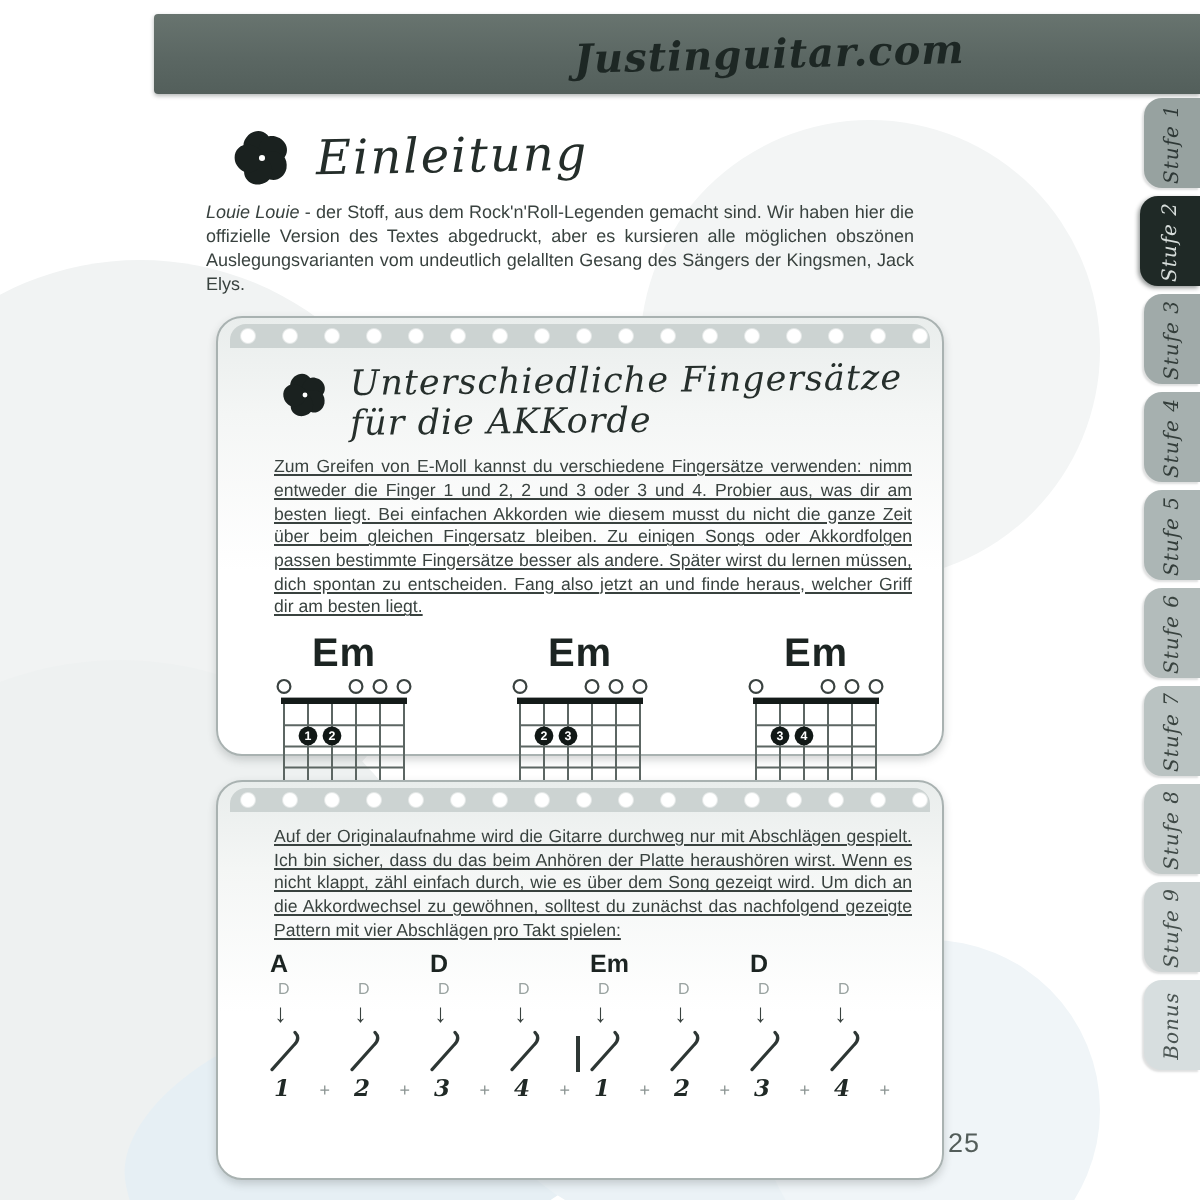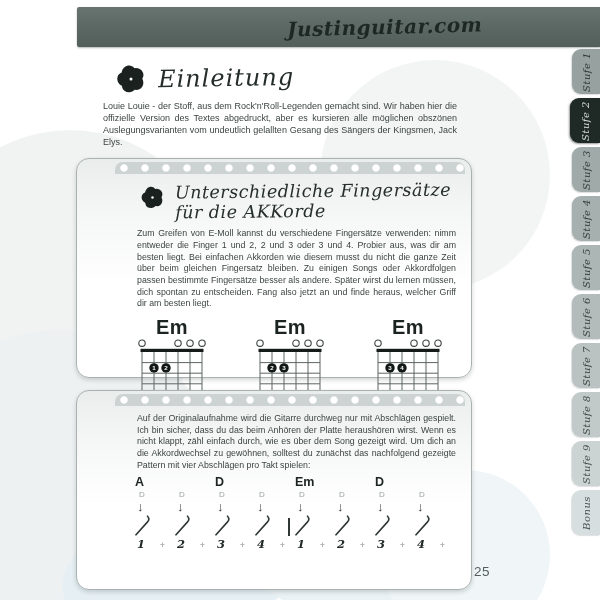--- a/index.html
+++ b/index.html
@@ -34,41 +34,41 @@
        font-family:"DejaVu Serif",serif;font-style:italic;font-size:10px;
        letter-spacing:.5px;white-space:nowrap;}
 
   
   .intro-icon{position:absolute;z-index:2;left:114px;top:62px;}
   .intro-heading{position:absolute;z-index:2;left:158px;top:64px;
         font-family:"DejaVu Serif",serif;font-style:italic;font-size:24px;
         color:#242d2a;transform:rotate(-1deg);letter-spacing:1px;}
   .intro-para{position:absolute;z-index:2;left:103px;top:100px;width:354px;
         font-size:9px;line-height:1.35;text-align:justify;color:#39423f;}
-  .intro-para .lead{}
-
-  
-  .notebox{position:absolute;z-index:2;left:76px;width:362px;
+  .intro-para .lead{font-style:italic;}
+
+  
+  .notebox{position:absolute;z-index:2;left:108px;width:362px;
         background:linear-gradient(180deg,#e9edec 0%,#f4f6f5 22%,#ffffff 58%);
         border:1px solid #a9b2b1;border-radius:13px;
-        box-shadow:0 2px 4px rgba(60,70,68,.22);padding-left:32px;}
+        box-shadow:0 2px 4px rgba(60,70,68,.22);}
   .box1{top:158px;height:218px;}
   .box2{top:390px;height:198px;}
   .perf{height:12px;margin:3px 6px 0;border-radius:8px 8px 0 0;
         background-color:#ccd3d2;
         background-image:radial-gradient(circle at 9px 6px,#ffffff 3.2px,rgba(255,255,255,0) 4.2px);
         background-size:21px 12px;background-repeat:repeat-x;}
   .box-head{display:flex;align-items:flex-start;margin:8px 8px 0 30px;}
   .box-head .hicon{flex:0 0 auto;margin-top:2px;}
   .box-title{margin-left:9px;font-family:"DejaVu Serif",serif;font-style:italic;
         color:#262f2c;transform:rotate(-.6deg);}
   .box1 .box-title{font-size:17.5px;line-height:1.12;letter-spacing:.5px;}
   .box2 .box-title{font-size:20px;line-height:1;letter-spacing:1px;margin-top:3px;}
   .box-para{margin:7px 15px 0 28px;font-size:8.8px;line-height:1.33;
-        text-align:justify;color:#39423f;}
+        text-align:justify;color:#39423f;text-decoration:underline;}
 
   
   .chords{display:flex;justify-content:center;gap:40px;margin-top:7px;}
   .chord{text-align:center;}
   .chord-name{font-size:20px;font-weight:bold;color:#1c2422;letter-spacing:.5px;
         line-height:1.05;}
 
   
   .rhythm{display:flex;margin:5px 0 0 22px;}
   .beat{position:relative;width:40px;display:flex;flex-direction:column;

